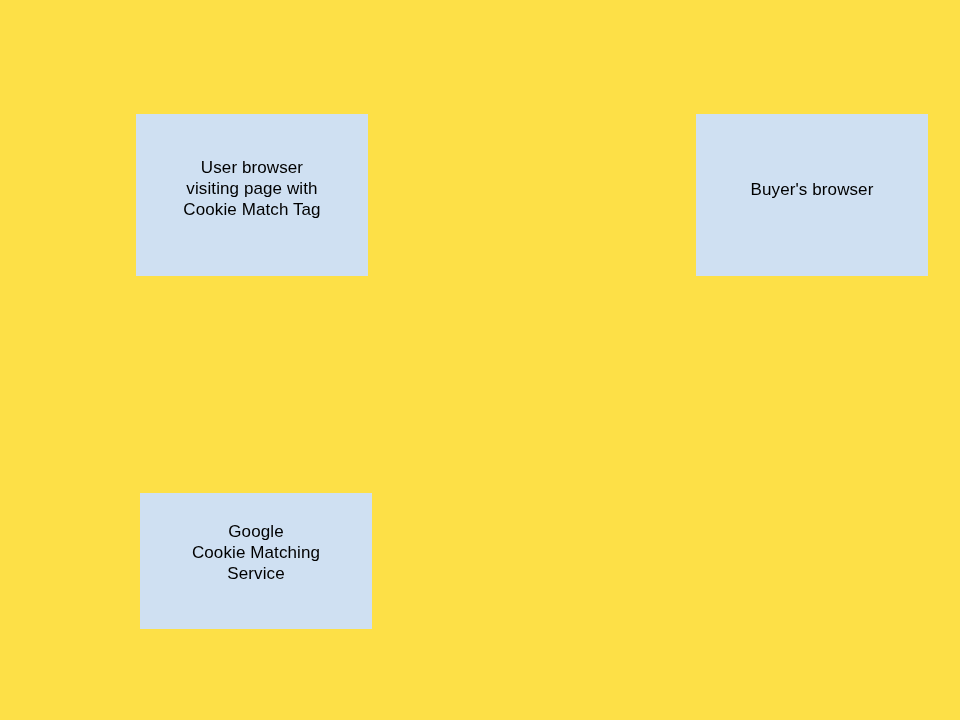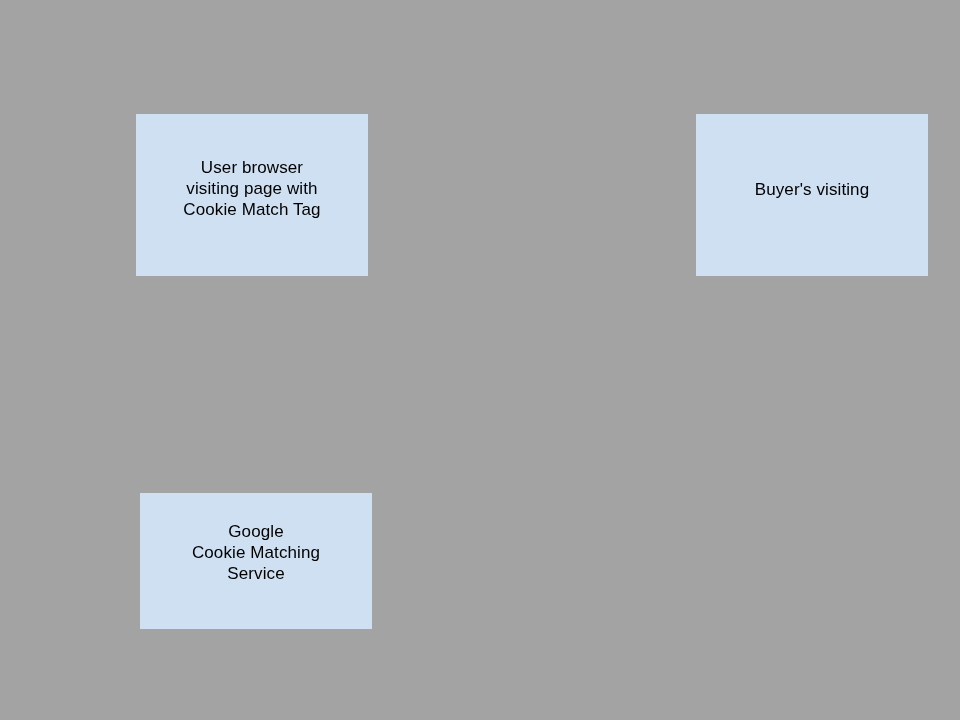--- a/index.html
+++ b/index.html
@@ -5,21 +5,21 @@
 <style>
   html, body {
     margin: 0;
     padding: 0;
     background: #000000;
   }
   #canvas {
     position: relative;
     width: 960px;
     height: 720px;
-    background: #a3a3a3;
+    background: #fde047;
     overflow: hidden;
     font-family: "Liberation Sans", sans-serif;
   }
   .node {
     position: absolute;
     box-sizing: border-box;
     background: #cfe0f2;
     display: flex;
     align-items: center;
     justify-content: center;
@@ -46,21 +46,21 @@
 
 <div id="canvas">
 
   <div class="node" id="node-user-browser">
     <span class="node-label">User browser
 visiting page with
 Cookie Match Tag</span>
   </div>
 
   <div class="node" id="node-buyers-service">
-    <span class="node-label">Buyer's visiting</span>
+    <span class="node-label">Buyer's browser</span>
   </div>
 
   <div class="node" id="node-google-cms">
     <span class="node-label">Google
 Cookie Matching
 Service</span>
   </div>
 
 </div>
 

